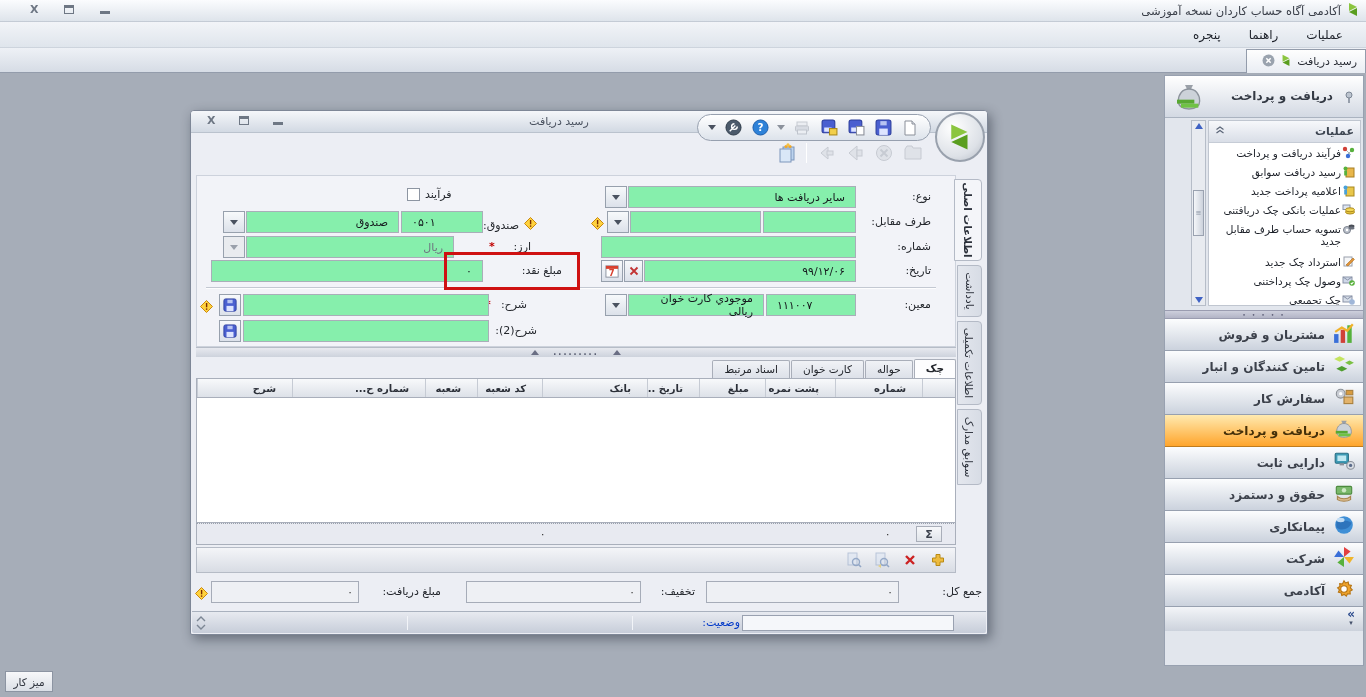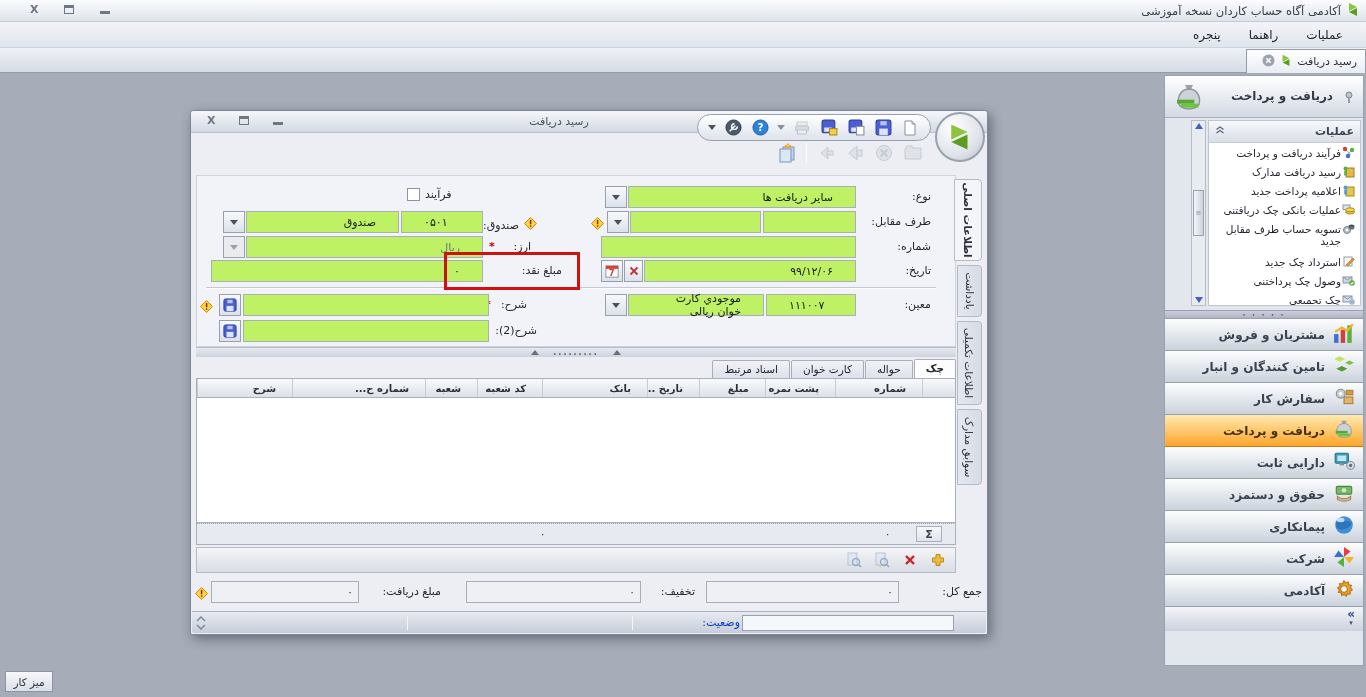--- a/index.html
+++ b/index.html
@@ -43,21 +43,21 @@
   .win-titlebar{height:22px;background:linear-gradient(#f5f7fa,#d2d9e3);border-bottom:1px solid #bac2cd;border-radius:3px 3px 0 0;position:relative}
   .win-title{position:absolute;left:0;right:60px;text-align:center;top:4px;font-size:11px;color:#4a5260}
   .win-ctrls{position:absolute;left:16px;top:4px;display:flex;gap:24px;direction:ltr;align-items:center}
   .pill{position:absolute;right:56px;top:3px;height:27px;border-radius:14px;border:1px solid #97a0af;background:linear-gradient(#ffffff,#dde3eb);display:flex;align-items:center;padding:0 10px;gap:7px}
   .tbtn{width:20px;height:20px;display:flex;align-items:center;justify-content:center;cursor:default}
   .caret{width:0;height:0;border-left:4px solid transparent;border-right:4px solid transparent;border-top:5px solid #4a5260}
   .logo-big{position:absolute;right:2px;top:1px;width:50px;height:50px;border-radius:50%;background:radial-gradient(circle at 35% 30%,#ffffff,#dde1e7 65%,#b4bac4);border:2px solid #99a1ad;display:flex;align-items:center;justify-content:center;z-index:3}
   .row2{position:absolute;right:64px;top:32px;display:flex;align-items:center;gap:9px}
   .vsep{width:1px;height:20px;background:#b7bdc8;border-left:1px solid #fff}
   .form-panel{position:absolute;left:5px;top:64px;width:760px;height:172px;background:#f2f3f8;border:1px solid #cdd2dc}
-  .fld{position:absolute;height:22px;background:#bef264;border:1px solid #a9aeb9;font-size:11px;color:#14171c;padding:0 22px;display:flex;align-items:center}
+  .fld{position:absolute;height:22px;background:#86efac;border:1px solid #a9aeb9;font-size:11px;color:#14171c;padding:0 10px;display:flex;align-items:center}
   .fld.gray{color:#6e7580}
   .drop{position:absolute;width:22px;height:22px;background:linear-gradient(#f7f9fb,#dce1ea);border:1px solid #97a0ad;display:flex;align-items:center;justify-content:center;cursor:default}
   .drop.dis{background:#e9ebef}
   .drop.dis .caret{border-top-color:#9aa0ab}
   .lbl{position:absolute;font-size:11px;color:#23262c;display:flex;gap:4px;justify-content:flex-start;text-align:right}
   .lbl .txt{flex:1;text-align:right}
   .star{color:#c00000;font-weight:bold}
   .sqbtn{position:absolute;width:22px;height:22px;background:linear-gradient(#f7f9fb,#dce1ea);border:1px solid #97a0ad;display:flex;align-items:center;justify-content:center;cursor:default}
   .groove{position:absolute;left:15px;top:176px;width:730px;height:2px;border-top:1px solid #c3c8d2;border-bottom:1px solid #fdfdfe}
   .hlbox{position:absolute;left:253px;top:141px;width:136px;height:38px;border:3px solid #cf1112;z-index:6}
@@ -160,21 +160,21 @@
                 <circle cx="6" cy="10" r="2.2" fill="#3a6fd8"></circle>
               </svg></span>
           <span>فرآیند دریافت و پرداخت</span>
         </div>
         <div class="ops-item">
           <span class="ic"><svg width="13" height="13" viewBox="0 0 13 13">
                 <rect x="4" y="3" width="8" height="9" fill="#e8b64a" stroke="#a87f22"></rect>
                 <circle cx="3.5" cy="3.5" r="2" fill="#58b13c"></circle>
                 <rect x="2.2" y="5.5" width="2.8" height="5" fill="#58b13c"></rect>
               </svg></span>
-          <span>رسید دریافت مدارک</span>
+          <span>رسید دریافت سوابق</span>
         </div>
         <div class="ops-item">
           <span class="ic"><svg width="13" height="13" viewBox="0 0 13 13">
                 <rect x="4" y="3" width="8" height="9" fill="#e8c64a" stroke="#a8871f"></rect>
                 <circle cx="3.5" cy="3.5" r="2" fill="#4aa1d8"></circle>
                 <rect x="2.2" y="5.5" width="2.8" height="5" fill="#4aa1d8"></rect>
               </svg></span>
           <span>اعلامیه پرداخت جدید</span>
         </div>
         <div class="ops-item">
@@ -489,21 +489,21 @@
     <div class="fld" style="left:55px;top:100px;width:153px">صندوق</div>
     <div class="fld" style="left:210px;top:100px;width:82px;direction:ltr;justify-content:flex-start">۰۵۰۱</div>
 
     <div class="lbl" style="left:298px;top:129px;width:42px">
         <span class="txt">ارز:</span>
         <span class="star">*</span>
       </div>
     <div class="drop dis" style="left:32px;top:125px">
         <span class="caret"></span>
       </div>
-    <div class="fld gray" style="left:55px;top:125px;width:237px">ریال</div>
+    <div class="fld gray" style="left:55px;top:125px;width:208px">ریال</div>
 
     <div class="lbl" style="left:293px;top:153px;width:78px">
         <span class="txt">مبلغ نقد:</span>
       </div>
     <div class="fld" style="left:20px;top:149px;width:272px">۰</div>
     <div class="hlbox"></div>
 
     <div class="lbl" style="left:294px;top:187px;width:42px">
         <span class="txt">شرح:</span>
         <span class="star">*</span>

